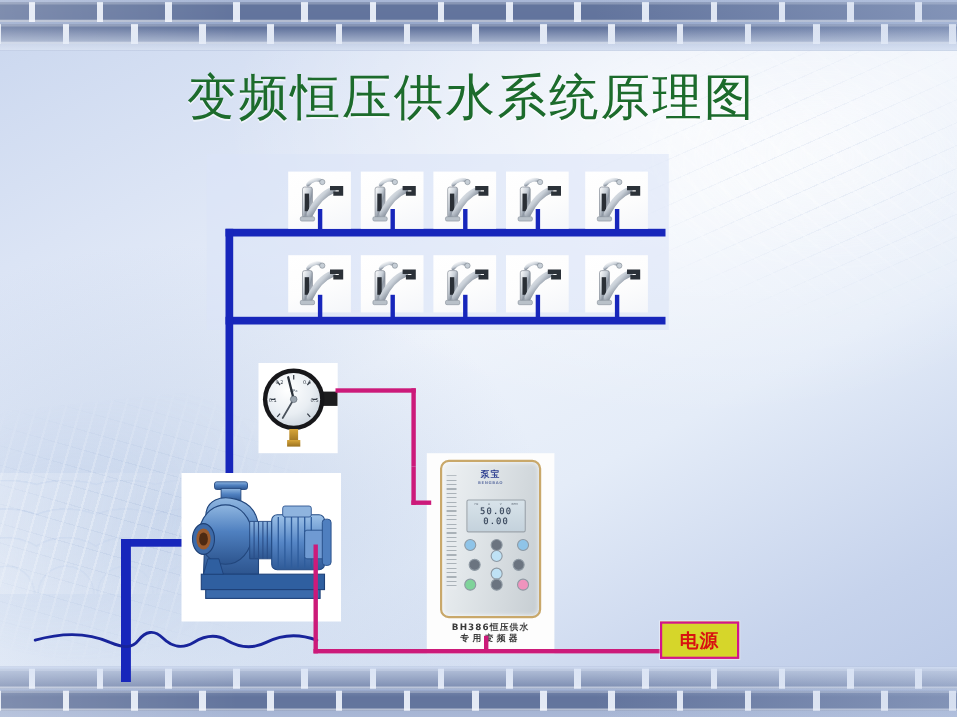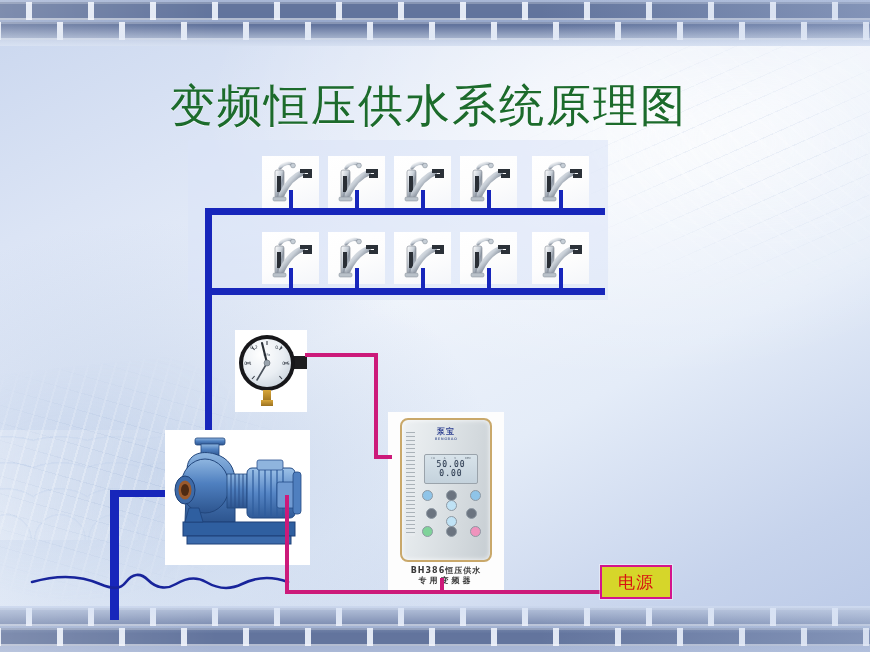--- a/index.html
+++ b/index.html
@@ -82,21 +82,21 @@
   .brick.bottom .fade{
     background:linear-gradient(0deg, rgba(255,255,255,0) 40%, rgba(215,226,245,.75) 100%);
   }
   .brick .gloss{
     position:absolute;inset:0;
     background:linear-gradient(90deg, rgba(255,255,255,.18) 0%, rgba(255,255,255,0) 25%, rgba(255,255,255,0) 62%, rgba(190,205,232,.35) 100%);
   }
 
   
   .title{
-    position:absolute;left:170px;top:80px;
+    position:absolute;left:170px;top:63px;
     font-size:45px;line-height:52px;letter-spacing:2px;
     color:#1c6b2c;
     font-family:"DejaVu Sans","Liberation Sans",sans-serif;
     font-weight:400;
     text-shadow:0 1px 0 rgba(255,255,255,.6);
     white-space:nowrap;
   }
 
   
   .faucet-panel{
@@ -175,21 +175,21 @@
     margin-top:4px;text-align:center;font-size:8px;line-height:10px;
     color:#3a3a3a;letter-spacing:1px;font-weight:bold;
   }
   .vfd-caption div:last-child{letter-spacing:3px;}
 
   
   .power-box{
     position:absolute;left:600px;top:565px;width:68px;height:30px;
     background:#d6d62a;border:2px solid #d4148c;
     display:flex;align-items:center;justify-content:center;
-    color:#d81111;font-size:17px;font-weight:normal;letter-spacing:1px;
+    color:#d81111;font-size:17px;font-weight:bold;letter-spacing:1px;
     box-shadow:0 0 0 1px rgba(255,255,255,.4);
   }
 
   
   .wire{position:absolute;background:#cc1a7a;}
   .wire-h{height:4px;}
   .wire-v{width:4px;}
 
   
   .water{position:absolute;left:30px;top:560px;width:260px;height:40px;}

